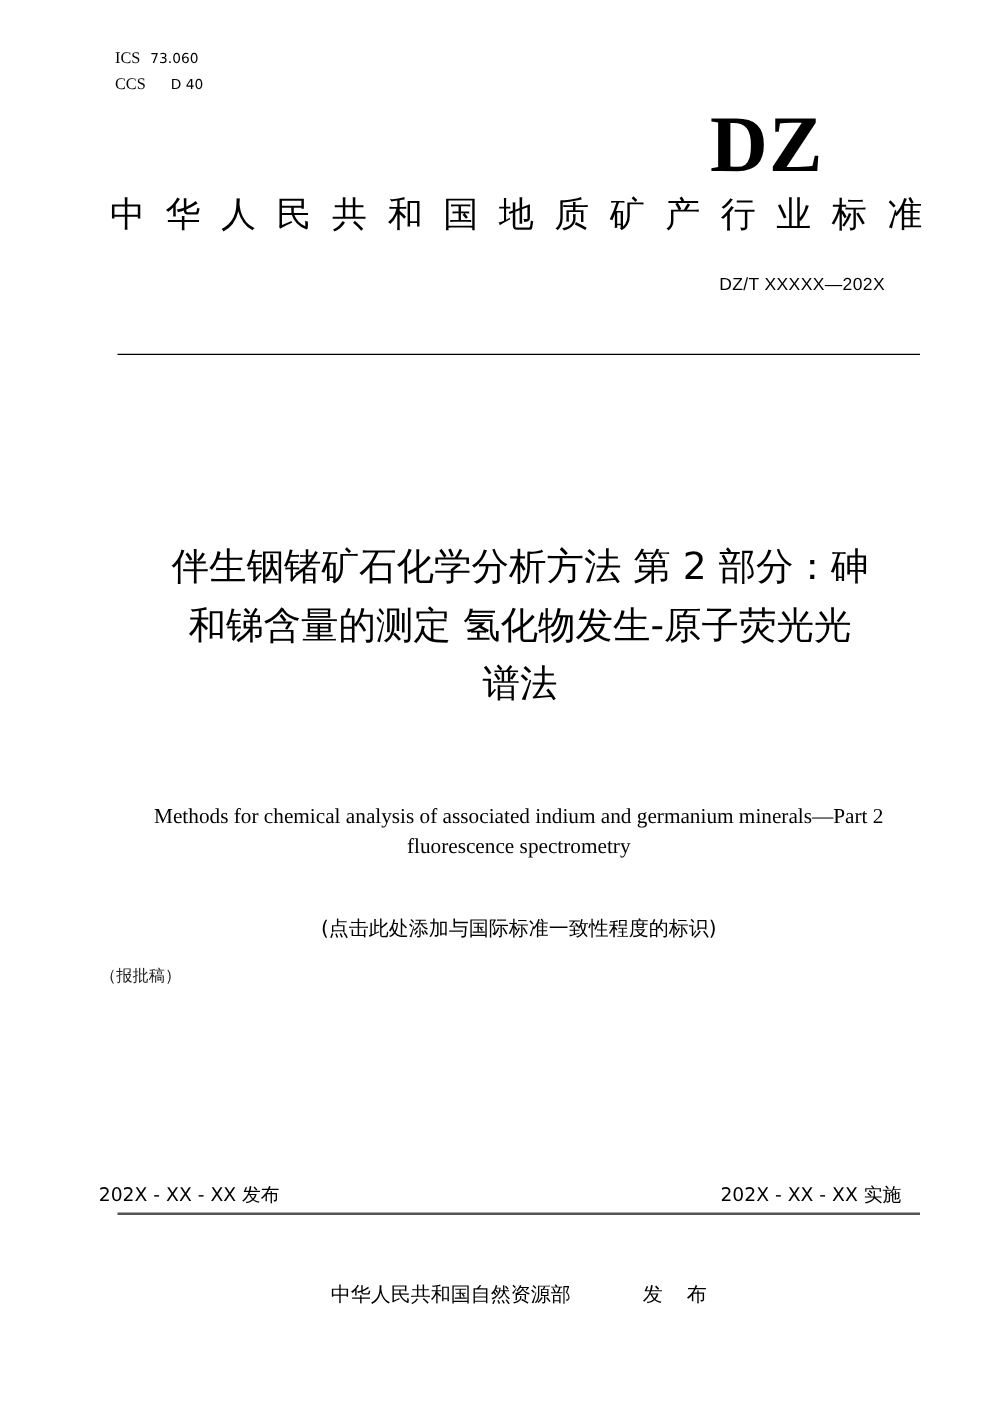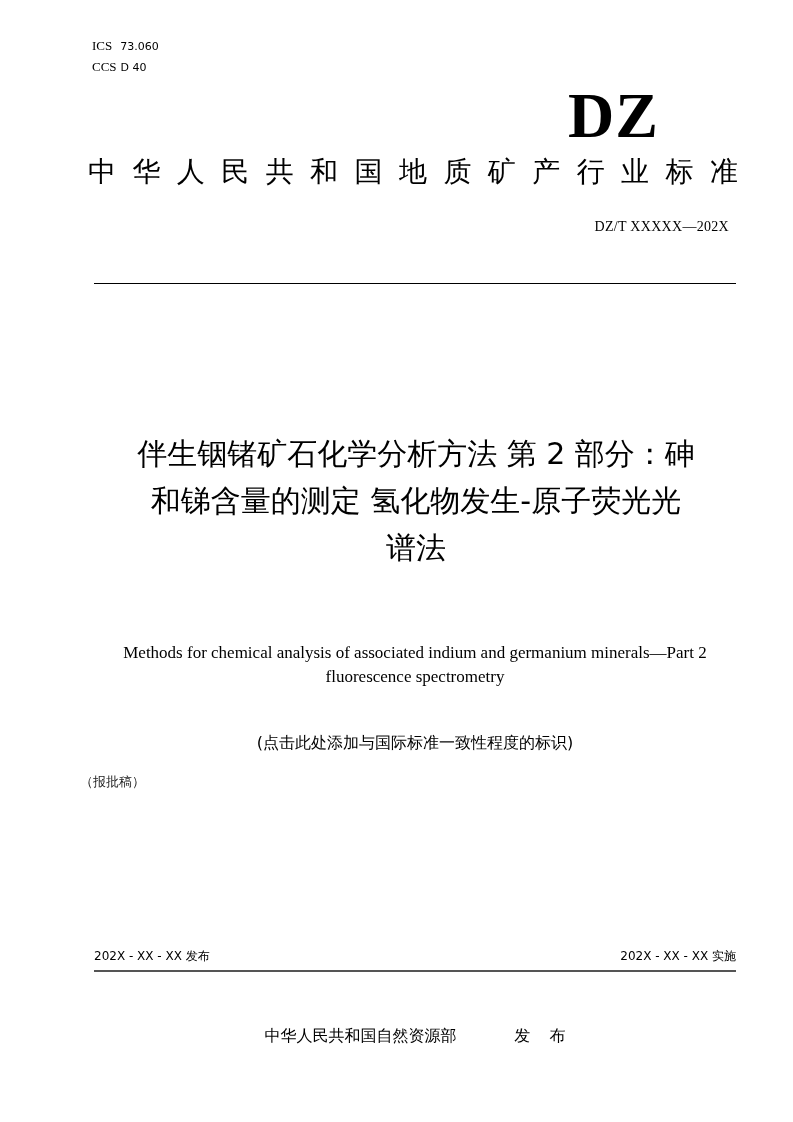--- a/index.html
+++ b/index.html
@@ -18,21 +18,21 @@
     .abs { position: absolute; }
 
     .meta {
       left: 92px;
       font-size: 12px;
       line-height: 14px;
       white-space: nowrap;
     }
     .meta .k { font-family: "Liberation Serif", serif; font-size: 13px; }
     .meta .v { font-family: "DejaVu Sans", sans-serif; font-size: 11px; margin-left: 8px; }
-    .meta.ccs .v { margin-left: 4px; }
+    .meta.ccs .v { margin-left: 20px; }
 
     .dz-logo {
       left: 568px;
       top: 84px;
       font-family: "Liberation Serif", serif;
       font-weight: bold;
       font-size: 64px;
       line-height: 64px;
       letter-spacing: 1px;
     }
@@ -42,25 +42,25 @@
       top: 152px;
       width: 650px;
       font-size: 28px;
       line-height: 40px;
       display: flex;
       justify-content: space-between;
       font-family: "DejaVu Sans", sans-serif;
     }
 
     .std-number {
-      right: 64px;
+      right: 85px;
       top: 218px;
       font-size: 14px;
       line-height: 18px;
-      font-family: Liberation Serif, serif;
+      font-family: Liberation Sans, sans-serif;
       letter-spacing: 0.3px;
     }
 
     .rule-top {
       left: 94px;
       top: 283px;
       width: 642px;
       height: 0;
       border-top: 1.5px solid #000;
     }
@@ -101,26 +101,26 @@
       left: 80px;
       top: 772px;
       width: 670px;
       font-size: 13px;
       line-height: 20px;
       font-family: "DejaVu Serif", serif;
       color: #222;
     }
 
     .date-row {
-      left: 94px;
+      left: 79px;
       top: 945px;
       width: 642px;
       display: flex;
       justify-content: space-between;
-      font-size: 12px;
+      font-size: 15px;
       line-height: 22px;
       font-family: "DejaVu Sans", sans-serif;
     }
 
     .rule-bottom {
       left: 94px;
       top: 970px;
       width: 642px;
       height: 0;
       border-top: 2px solid #555;

